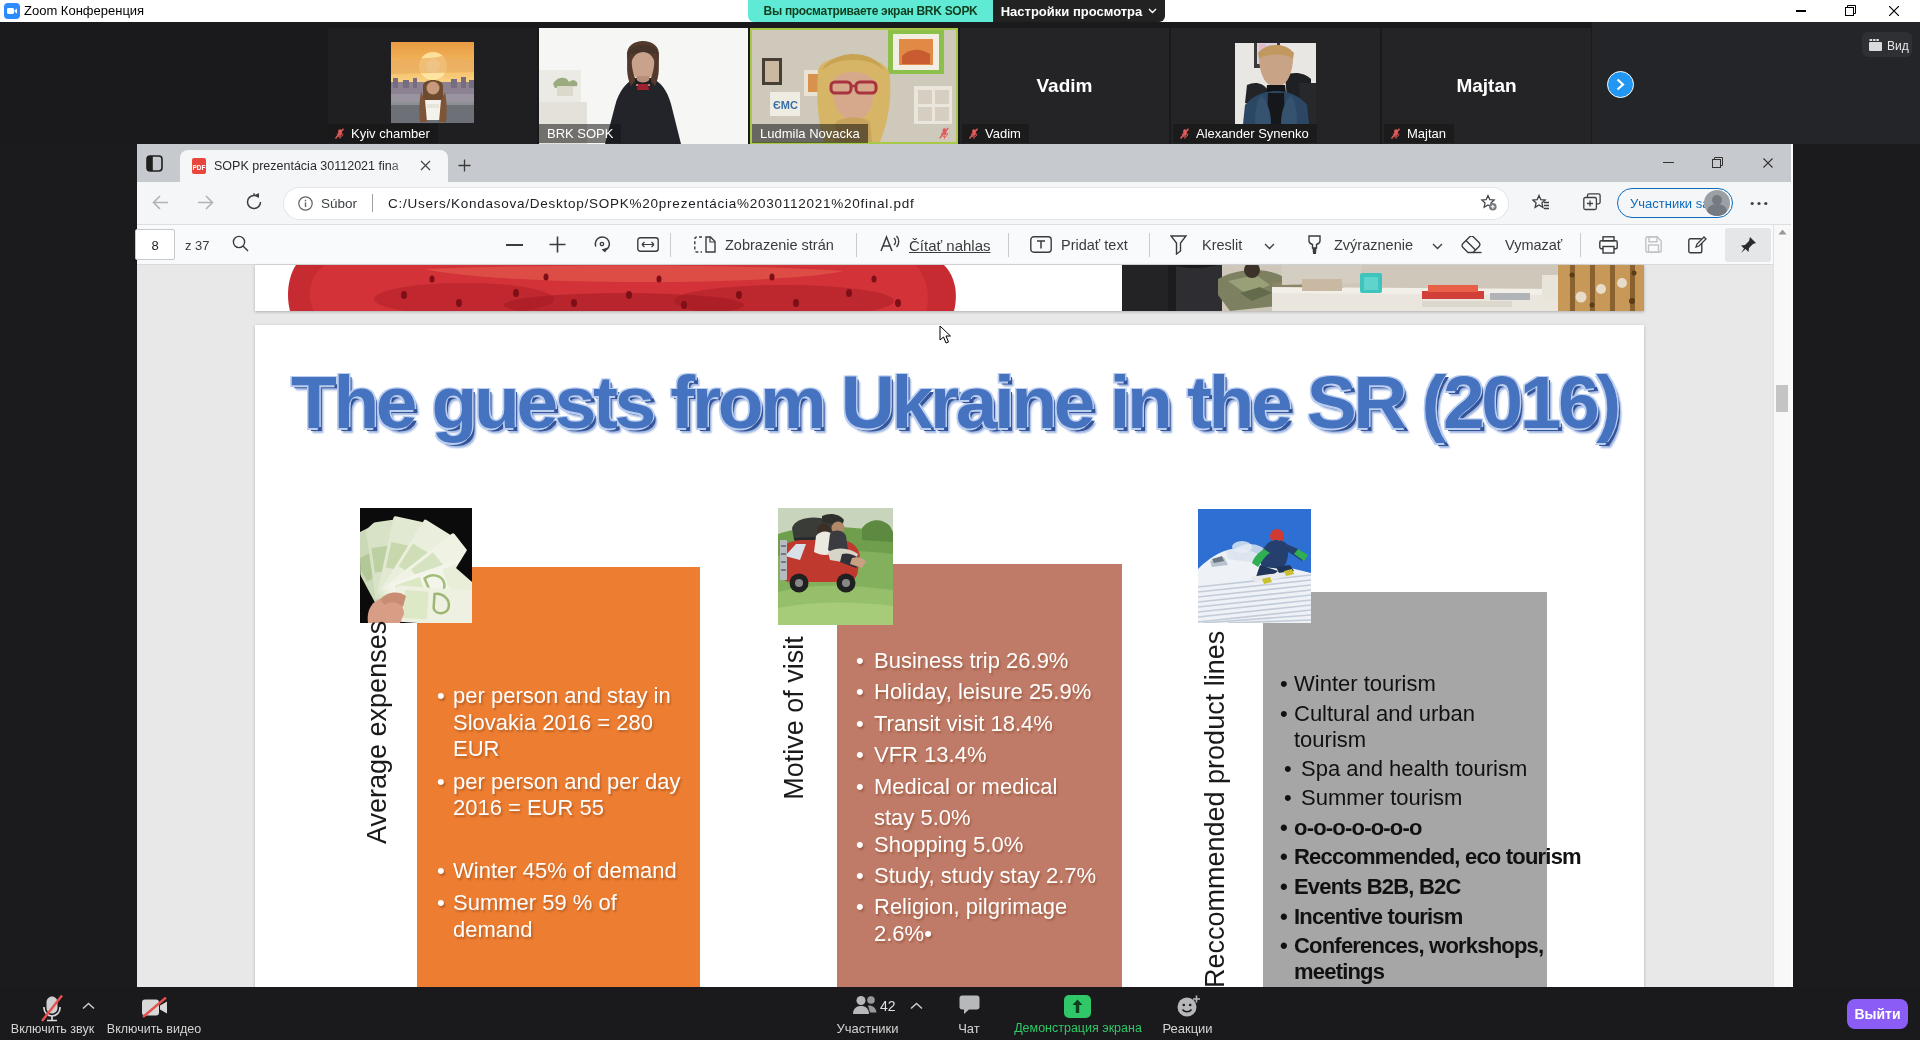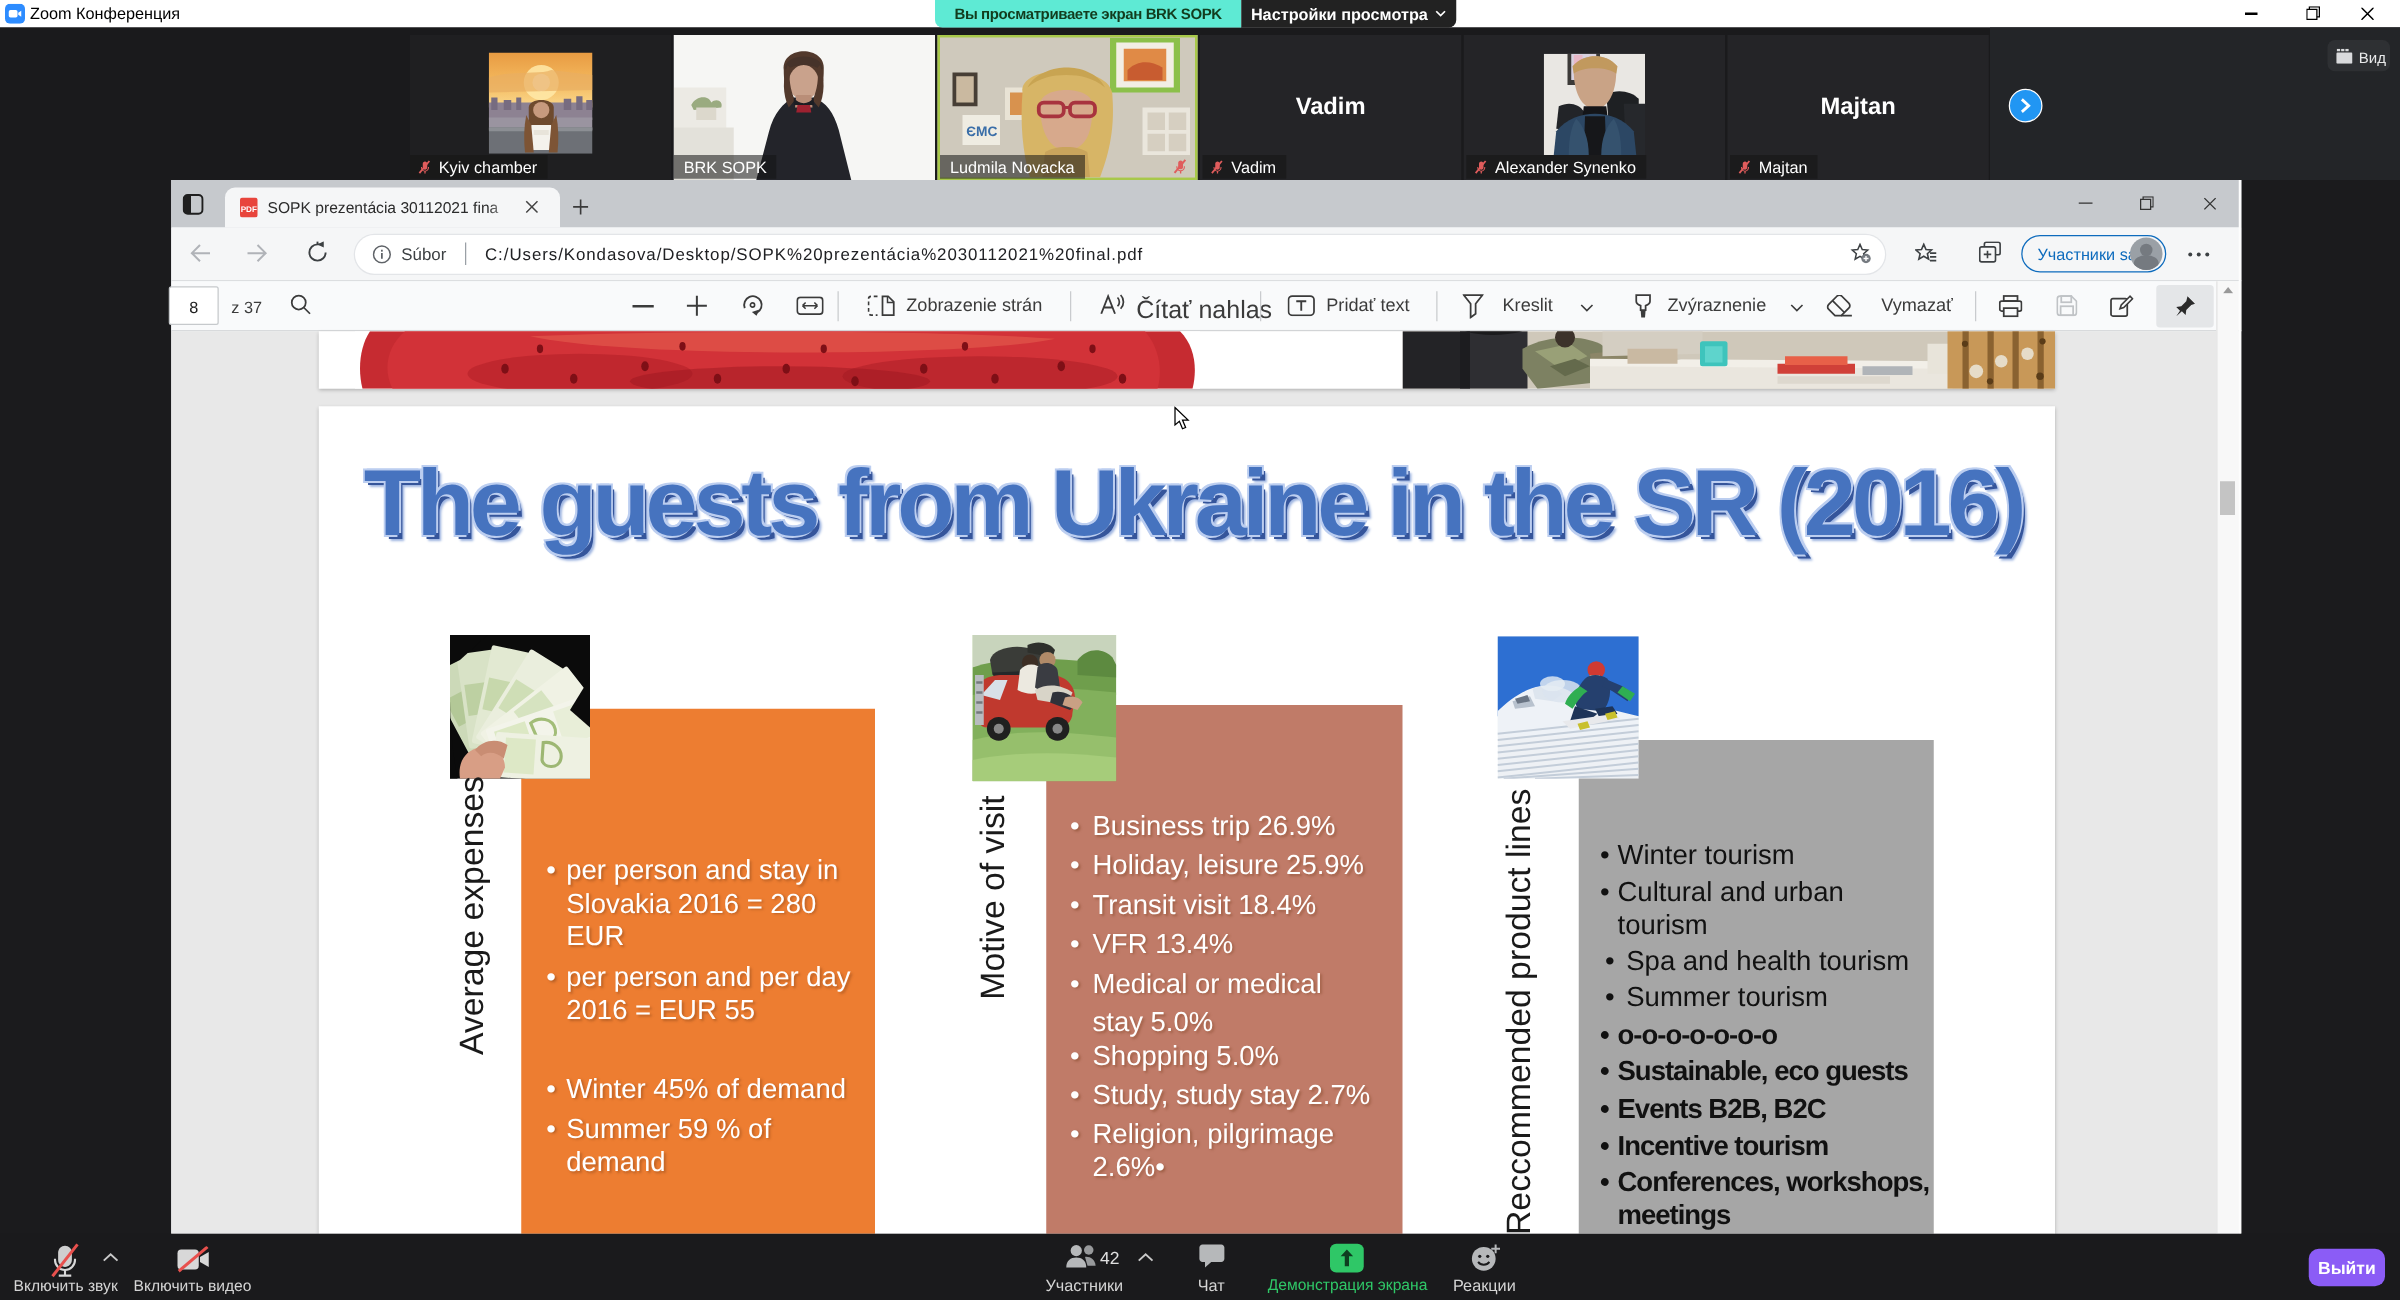--- a/index.html
+++ b/index.html
@@ -312,21 +312,21 @@
     <path d="M8 2 L3 2 C1.8 2 0.8 3 0.8 4 L0.8 15 C0.8 16.2 1.8 17 3 17 L8 17" fill="none" stroke="#3b3b3b" stroke-width="1.4" stroke-dasharray="3,2.2"></path>
     <path d="M12 2 L16.5 2 L21 6.5 L21 17 L12 17 Z" fill="none" stroke="#3b3b3b" stroke-width="1.4"></path>
     <path d="M16 2 L16 7 L21 7" fill="none" stroke="#3b3b3b" stroke-width="1.2"></path>
   </svg>
   <div class="abs" style="left:725px;top:237px;font-size:14.5px;color:#3b3b3b;">Zobrazenie strán</div>
   <div class="abs" style="left:856px;top:233px;width:1px;height:24px;background:#c9cbce;"></div>
   <svg class="abs" style="left:880px;top:235px;" width="21" height="19" viewBox="0 0 21 19">
     <path d="M1 16 L6.5 2 L12 16 M3 11 L10 11" fill="none" stroke="#3b3b3b" stroke-width="1.5"></path>
     <path d="M14 3 C16 5 16 8 14 10 M16.5 1 C19.5 4 19.5 9 16.5 12" fill="none" stroke="#3b3b3b" stroke-width="1.4"></path>
   </svg>
-  <div class="abs" style="left:909px;top:237px;font-size:20px;color:#3b3b3b;">Čítať nahlas</div>
+  <div class="abs" style="left:909px;top:237px;font-size:15px;color:#3b3b3b;text-decoration:underline;">Čítať nahlas</div>
   <div class="abs" style="left:1008px;top:233px;width:1px;height:24px;background:#c9cbce;"></div>
   <svg class="abs" style="left:1030px;top:236px;" width="22" height="17" viewBox="0 0 22 17">
     <rect x="0.8" y="0.8" width="20.4" height="15.4" rx="3" fill="none" stroke="#3b3b3b" stroke-width="1.4"></rect>
     <path d="M7 5 L15 5 M11 5 L11 12.5" fill="none" stroke="#3b3b3b" stroke-width="1.5"></path>
   </svg>
   <div class="abs" style="left:1061px;top:237px;font-size:14.5px;color:#3b3b3b;">Pridať text</div>
   <div class="abs" style="left:1149px;top:233px;width:1px;height:24px;background:#c9cbce;"></div>
   <svg class="abs" style="left:1170px;top:235px;" width="17" height="20" viewBox="0 0 17 20">
     <path d="M1 1 L16 1 L10.5 8 L10.5 16 L6.5 19 L6.5 8 Z" fill="none" stroke="#3b3b3b" stroke-width="1.4"></path>
   </svg>
@@ -597,21 +597,21 @@
   <div class="abs c3" style="left:1280px;top:701px;">•</div>
   <div class="abs c3" style="left:1294px;top:701px;">Cultural and urban</div>
   <div class="abs c3" style="left:1294px;top:727px;">tourism</div>
   <div class="abs c3" style="left:1284px;top:756px;">•</div>
   <div class="abs c3" style="left:1301px;top:756px;">Spa and health tourism</div>
   <div class="abs c3" style="left:1284px;top:785px;">•</div>
   <div class="abs c3" style="left:1301px;top:785px;">Summer tourism</div>
   <div class="abs c3b" style="left:1280px;top:815px;">•</div>
   <div class="abs c3b" style="left:1294px;top:815px;">o-o-o-o-o-o-o</div>
   <div class="abs c3b" style="left:1280px;top:844px;">•</div>
-  <div class="abs c3b" style="left:1294px;top:844px;">Sustainable, eco guests</div>
+  <div class="abs c3b" style="left:1294px;top:844px;">Reccommended, eco tourism</div>
   <div class="abs c3b" style="left:1280px;top:874px;">•</div>
   <div class="abs c3b" style="left:1294px;top:874px;">Events B2B, B2C</div>
   <div class="abs c3b" style="left:1280px;top:904px;">•</div>
   <div class="abs c3b" style="left:1294px;top:904px;">Incentive tourism</div>
   <div class="abs c3b" style="left:1280px;top:933px;">•</div>
   <div class="abs c3b" style="left:1294px;top:933px;">Conferences, workshops,</div>
   <div class="abs c3b" style="left:1294px;top:959px;">meetings</div>
 
   <div class="abs" style="left:1773px;top:225px;width:18px;height:762px;background:#f8f8f8;border-left:1px solid #e2e2e2;"></div>
   <svg class="abs" style="left:1778px;top:229px;" width="9" height="6" viewBox="0 0 9 6">

